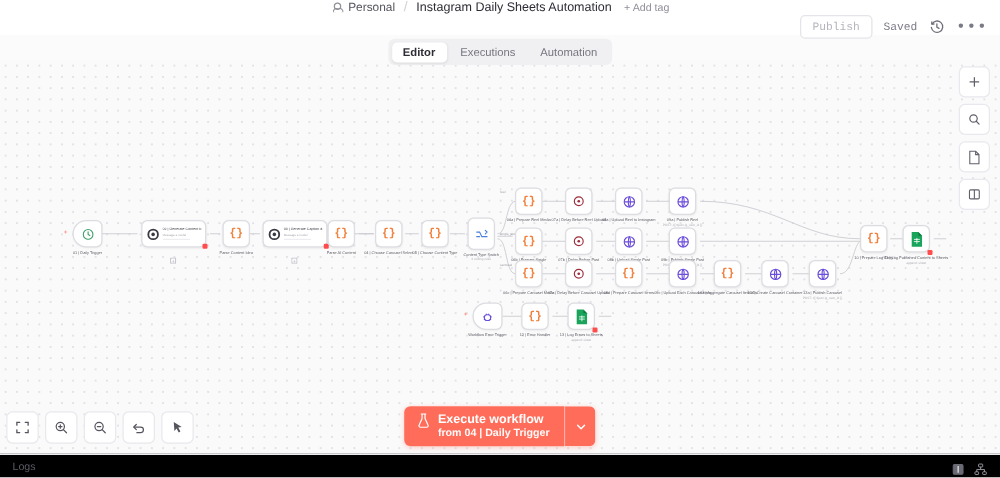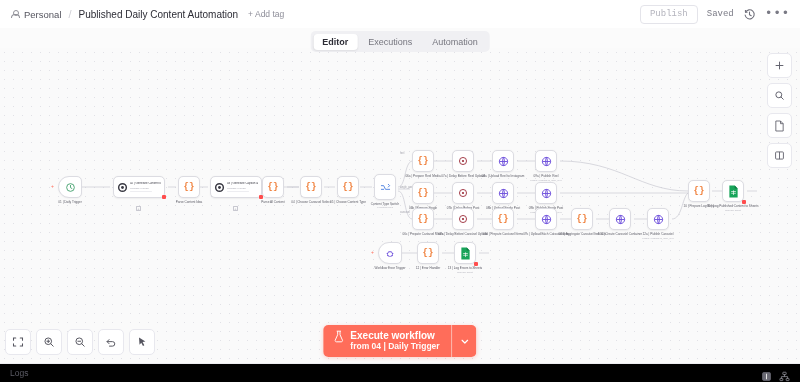--- a/index.html
+++ b/index.html
@@ -7,21 +7,21 @@
     width: 800px; height: 382px;
     font-family: "Liberation Sans", sans-serif;
     background: #fff; overflow: hidden;
   }
   .app { position: relative; width: 800px; height: 382px; background: #fbfbfb; }
 
   
   .header {
     position: absolute; top: 0; left: 0; width: 800px; height: 28px;
     background: #ffffff; display: flex; align-items: center;
-    padding: 0 10px; z-index: 40;
+    padding: 0 10px; z-index: 40; flex-direction: column;
   }
   .bc { display: flex; align-items: center; gap: 5px; font-size: 9.5px; color: #4b4b55; }
   .bc .person-ico { width: 9px; height: 9px; display: inline-block; position: relative; opacity: .75; }
   .bc .person-ico::before {
     content: ""; position: absolute; top: 0; left: 2.5px; width: 4px; height: 4px;
     border: 1px solid #6b6b75; border-radius: 50%;
   }
   .bc .person-ico::after {
     content: ""; position: absolute; bottom: 0.5px; left: 1px; width: 7px; height: 3.5px;
     border: 1px solid #6b6b75; border-bottom: none; border-radius: 4px 4px 0 0;
@@ -159,21 +159,21 @@
 </head>
 <body>
 
 <div class="app">
 
   <div class="header">
     <div class="bc">
       <span class="person-ico"></span>
       <span class="bc-personal">Personal</span>
       <span class="bc-sep">/</span>
-      <span class="wf-title">Published Daily Content Automation</span>
+      <span class="wf-title">Instagram Daily Sheets Automation</span>
       <span class="add-tag">+ Add tag</span>
     </div>
     <div class="hdr-right">
       <div class="publish-btn">Publish</div>
       <div class="saved-txt">Saved</div>
       <div class="hdr-ico">
         <svg viewBox="0 0 16 16" width="13" height="13" fill="none" stroke="currentColor" stroke-width="1.3">
           <path d="M3 5.2V2.6M3 5.2h2.6"></path>
           <path d="M3.1 5.4A5.6 5.6 0 1 1 2.6 8.6" stroke-linecap="round"></path>
           <path d="M8 5v3.2l2.1 1.3" stroke-linecap="round"></path>

